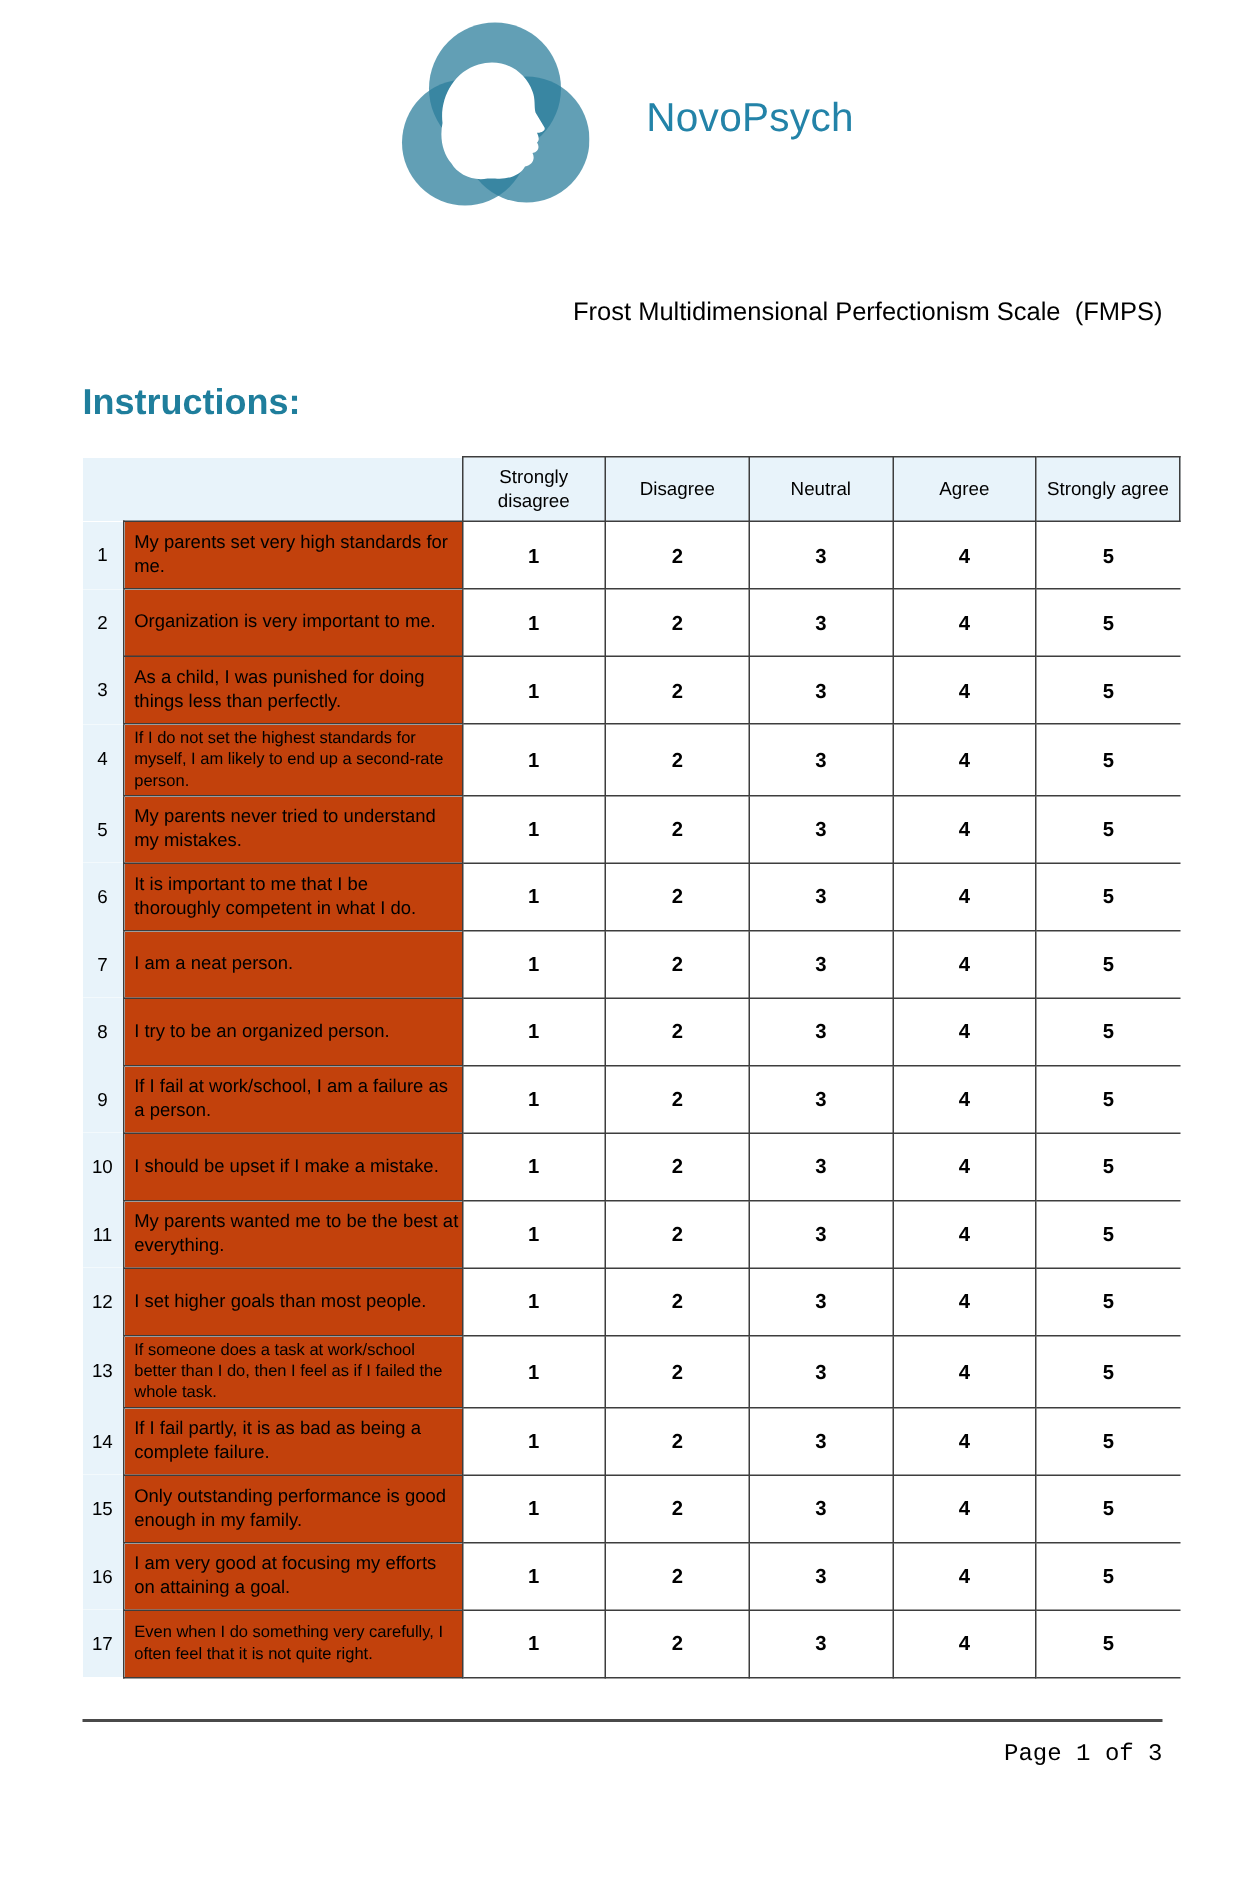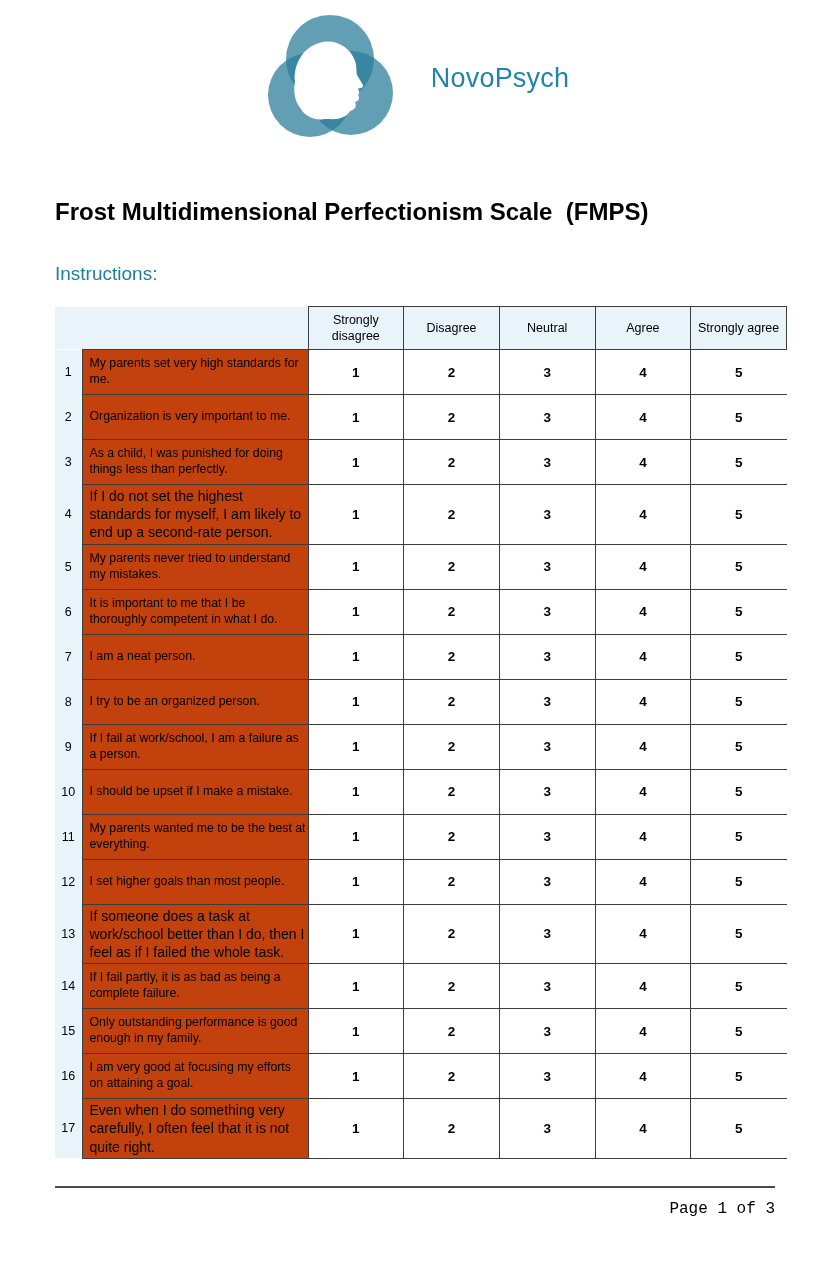--- a/index.html
+++ b/index.html
@@ -16,25 +16,25 @@
   
   .brand-row {
     display: flex; align-items: center; justify-content: center;
     gap: 38px; height: 128px; margin-left: 6px;
   }
   .logo-svg { width: 126px; height: 128px; display: block; }
   .brand-name { font-size: 27px; color: #2383a8; letter-spacing: 0.2px; }
 
   
   h1.title {
-    font-size: 24px; font-weight: bold; text-align: left;
+    font-size: 17px; font-weight: normal; text-align: right;
     margin: 56px 0 0; white-space: pre;
   }
   h2.instructions-heading {
-    font-size: 19px; font-weight: normal; color: #1f7e9c;
+    font-size: 24px; font-weight: bold; color: #1f7e9c;
     margin: 37px 0 0;
   }
   p.instructions-body {
     font-size: 16px; line-height: 1.5; margin: 11px 0 0; width: 698px;
   }
 
   
   table.q-table {
     border-collapse: collapse; table-layout: fixed;
     width: 732px; margin-top: 21px;
@@ -52,21 +52,21 @@
   .q-table td.corner { border: none; background: #e8f3fa; }
   .q-table td.numcell {
     border: none; background: #e8f3fa;
     font-size: 12.5px; text-align: center; padding: 0 2px;
   }
   .q-table td.qcell {
     border: 1.5px solid #3d3d3d; background: #c2410c;
     font-size: 12.3px; line-height: 1.28;
     padding: 2px 2px 2px 7px; text-align: left;
   }
-  .q-table td.qcell.small { font-size: 14px; line-height: 1.3; }
+  .q-table td.qcell.small { font-size: 11px; line-height: 1.3; }
   .q-table td.opt {
     border: 1.5px solid #3d3d3d; background: #ffffff;
     font-weight: bold; font-size: 13.5px; text-align: center;
     cursor: pointer;
   }
   .q-table td.opt:last-child { border-right: none; }
   .q-table tbody tr { height: 45px; }
 
   
   .footer-rule { border-top: 2px solid #4a4a4a; margin-top: 27px; }

